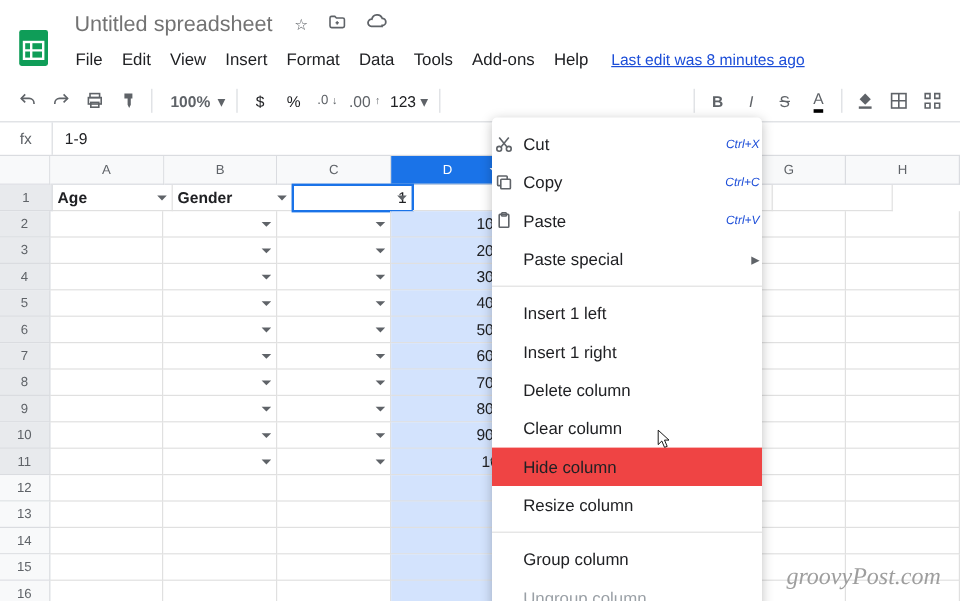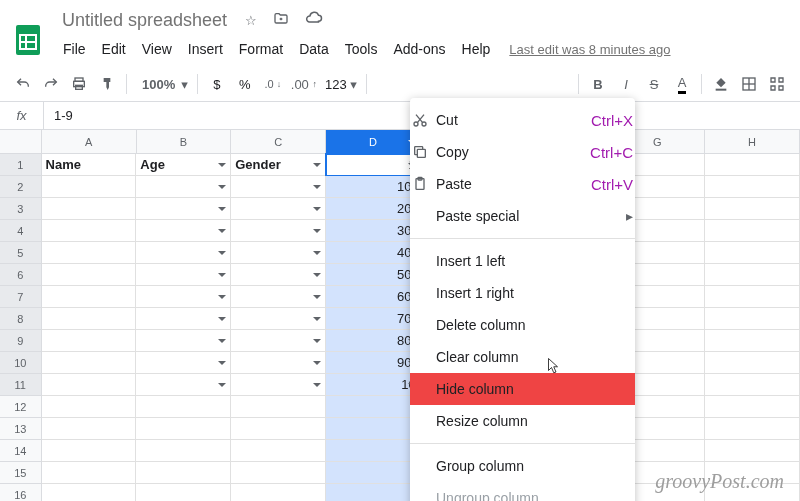--- a/index.html
+++ b/index.html
@@ -10,33 +10,33 @@
   .logo { width: 36px; height: 36px; margin-top: 6px; }
   .logo svg { width: 100%; height: 100%; }
   .title-area { flex: 1; }
   .doc-title { display: flex; align-items: center; gap: 8px; }
   .doc-name { font-size: 18px; color: #737373; padding: 2px 6px; }
   .title-icon { color: #5f6368; cursor: pointer; padding: 4px; }
   
   
   .menu-bar { display: flex; align-items: center; gap: 2px; padding: 2px 0 4px 0; font-size: 14px; }
   .menu-item { padding: 4px 7px; color: #202124; cursor: pointer; border-radius: 3px; }
-  .last-edit { color: #737373; text-decoration: underline; margin-left: 10px; font-size: 13px; cursor: pointer; }
+  .last-edit { color: #1d4ed8; text-decoration: underline; margin-left: 10px; font-size: 13px; cursor: pointer; }
   
   
   .toolbar { display: flex; align-items: center; padding: 4px 10px; border-bottom: 1px solid #dadce0; gap: 2px; }
   .tool-btn { display: flex; align-items: center; justify-content: center; min-width: 26px; height: 26px; color: #5f6368; cursor: pointer; border-radius: 3px; padding: 0 3px; }
   .tool-sep { width: 1px; height: 20px; background: #dadce0; margin: 0 4px; }
   .tool-text { font-size: 13px; color: #202124; }
   .zoom-val { padding: 0 6px; font-size: 13px; font-weight: bold; }
   .fc-underline { border-bottom: 3px solid #000; padding-bottom: 1px; }
   
   
   .formula-bar { display: flex; align-items: center; border-bottom: 1px solid #dadce0; height: 28px; }
-  .fx-label { width: 44px; text-align: center; font-style: italic; color: #5f6368; font-size: 13px; border-right: 1px solid #dadce0; height: 100%; display: flex; align-items: center; justify-content: center; }
+  .fx-label { width: 44px; text-align: center; color: #5f6368; font-size: 13px; border-right: 1px solid #dadce0; height: 100%; display: flex; align-items: center; justify-content: center; }
   .formula-input { flex: 1; padding: 0 10px; font-size: 13px; color: #202124; }
   
   
   .grid { display: flex; flex-direction: column; position: relative; }
   .col-headers { display: flex; }
   .corner { width: 44px; height: 24px; background: #f8f9fa; border-right: 1px solid #dadce0; border-bottom: 1px solid #dadce0; }
   .col-header { width: 100px; height: 24px; background: #f8f9fa; border-right: 1px solid #dadce0; border-bottom: 1px solid #dadce0; display: flex; align-items: center; justify-content: center; font-size: 11px; color: #5f6368; cursor: pointer; position: relative; }
   .col-header.selected { background: #1a73e8; color: #fff; }
   .col-header.selected::after { content: ""; position: absolute; right: 4px; top: 50%; transform: translateY(-50%); border-left: 4px solid transparent; border-right: 4px solid transparent; border-top: 4px solid #fff; }
   
@@ -50,21 +50,21 @@
   .cell.colsel { background: #d3e3fd; }
   .cell.colsel.active { outline: 2px solid #1a73e8; outline-offset: -1px; background: #fff; }
   
   
   .context-menu { position: absolute; left: 410px; top: 98px; width: 225px; background: #fff; border-radius: 4px; box-shadow: 0 2px 10px rgba(0,0,0,0.25); padding: 6px 0; z-index: 100; }
   .ctx-item { display: flex; align-items: center; height: 32px; padding: 0 2px; cursor: pointer; font-size: 14px; color: #202124; }
   .ctx-item:hover, .ctx-item.hovered { background: #ef4444; }
   .ctx-item.disabled { color: #9aa0a6; cursor: default; }
   .ctx-icon { width: 24px; color: #5f6368; display: flex; align-items: center; }
   .ctx-label { flex: 1; }
-  .ctx-shortcut { color: #a21caf; font-size: 15px; }
+  .ctx-shortcut { color: #1d4ed8; font-size: 10px; font-style: italic; }
   .ctx-sub { color: #5f6368; }
   .ctx-sep { height: 1px; background: #e0e0e0; margin: 6px 0; }
   
   .cursor-ptr { position: absolute; left: 544px; top: 357px; z-index: 200; font-size: 16px; }
   .watermark { position: absolute; right: 16px; bottom: 8px; font-family: Georgia, serif; font-size: 20px; color: #9e9e9e; font-style: italic; }
 </style>
 </head>
 <body>
 
 <div class="title-bar">
@@ -195,21 +195,20 @@
       <div class="col-header">C</div>
       <div class="col-header selected">D</div>
       <div class="col-header"></div>
       <div class="col-header"></div>
       <div class="col-header">G</div>
       <div class="col-header">H</div>
     </div>
   <div id="rows">
       <div class="row">
         <div class="row-header sel">1</div>
-        <div class="cell bold">Name</div>
         <div class="cell bold dd">Age</div>
         <div class="cell bold dd">Gender</div>
         <div class="cell dd right colsel active">1</div>
         <div class="cell"></div>
         <div class="cell"></div>
         <div class="cell"></div>
         <div class="cell"></div>
       </div>
       <div class="row">
         <div class="row-header sel">2</div>

